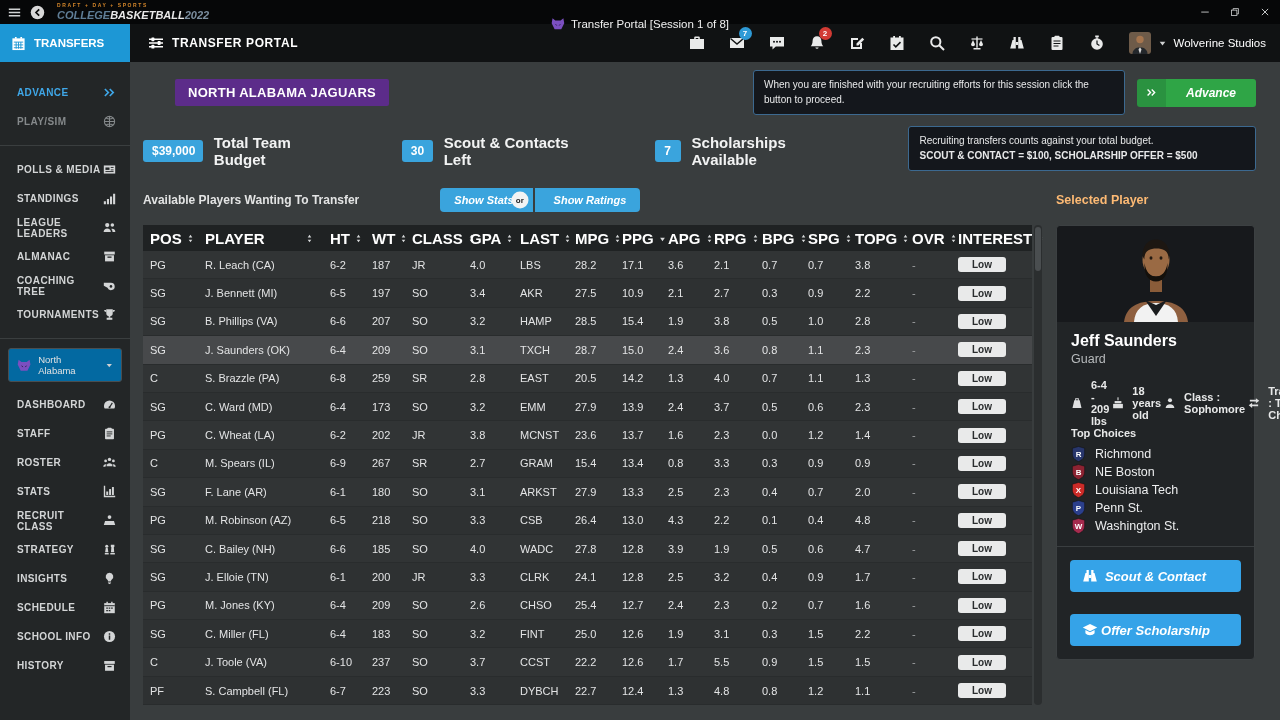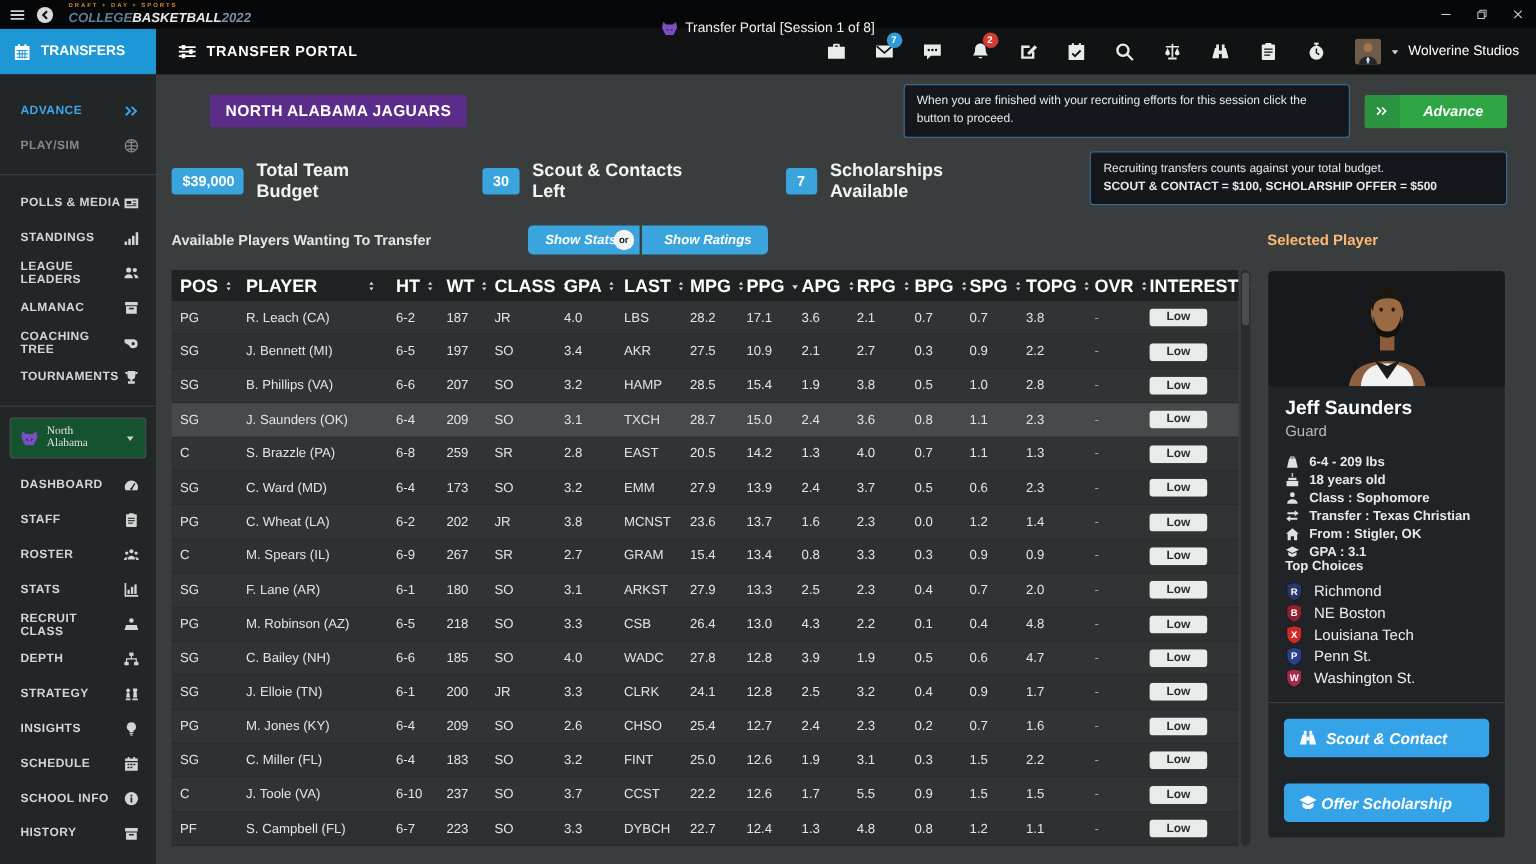--- a/index.html
+++ b/index.html
@@ -47,21 +47,21 @@
 
 .app { display:flex; height:658px; }
 .sidebar { width:130px; background:#232627; padding-top:16px; flex-shrink:0; }
 .side-item { height:29px; display:flex; align-items:center; justify-content:space-between;
   padding:0 14px 0 17px; color:#d3d5d6; font-size:10px; font-weight:bold; letter-spacing:0.4px; cursor:pointer; }
 .side-item .ic { width:13px; height:13px; color:#d3d5d6; flex-shrink:0; }
 .side-item.accent, .side-item.accent .ic { color:#3fa7e8; }
 .side-item.dim, .side-item.dim .ic { color:#85898b; }
 .side-div { height:1px; background:#3a3e3f; margin:9px 0; }
 .team-select { margin:4px 8px 8px; height:27px; border:1px solid #4a4e50; border-radius:3px;
-  background:#14532d; display:flex; align-items:center; gap:7px; padding:16px 8px; color:#e0e1e2; font-size:9.5px; cursor:pointer;font-family:Liberation Serif, serif; }
+  background:#0369a1; display:flex; align-items:center; gap:7px; padding:16px 8px; color:#e0e1e2; font-size:9.5px; cursor:pointer; }
 .team-select .ic { width:15px; height:15px; }
 .team-select .caret { margin-left:auto; width:9px; height:9px; }
 
 .content { flex:1; padding:8px 12px 0 13px; min-width:0; display:flex; flex-direction:column; }
 .head-row1 { display:flex; align-items:center;padding-left:32px; }
 .team-badge { background:#5c2c8a; color:#fff; font-weight:bold; font-size:13px; letter-spacing:0.3px;
   padding:6px 13px; border-radius:2px; }
 .note-box { background:#14171c; border:1px solid #3c6990; border-radius:3px; color:#e8e9ea;
   font-size:10px; padding:7px 10px; line-height:1.45; }
 .advance-note { margin-left:auto; max-width:372px; }
@@ -112,21 +112,21 @@
 
 .rightpanel { flex:1; padding-left:14px; padding-right:13px; min-width:0; }
 .rp-heading { color:#fdba74; font-size:12.5px; font-weight:bold; height:24px; display:flex; align-items:center; }
 .player-card { margin-top:13px; background:#212426; border:1px solid #3c4042; border-radius:4px;
   padding-bottom:13px; }
 .portrait { height:96px; display:flex; justify-content:center; background:#17191c; border-radius:4px 4px 0 0; overflow:hidden; }
 .portrait svg { height:100%; }
 .pc-body { padding:10px 14px 0; }
 .p-name { color:#fff; font-size:16px; font-weight:bold; }
 .p-pos { color:#b8bbbd; font-size:12.5px; margin-top:2px; }
-.p-details { margin-top:13px; display:flex; flex-direction:column; gap:3px; }
+.p-details { margin-top:13px; display:flex; flex-direction:row; gap:3px; }
 .detail { display:flex; align-items:center; gap:8px; color:#e8e9e9; font-size:11px; font-weight:bold; }
 .detail .ic { width:12px; height:12px; color:#dfe0e1; flex-shrink:0; }
 .tc-label { color:#e8e9e9; font-size:11px; font-weight:bold; padding:0 14px; }
 .choices { margin-top:7px; display:flex; flex-direction:column; gap:2px; padding:0 14px; }
 .choice { display:flex; align-items:center; gap:9px; color:#ecedee; font-size:12.5px; }
 .choice-logo { width:15px; height:16px; flex-shrink:0; }
 .choice-logo svg { display:block; width:100%; height:100%; }
 .card-div { height:1px; background:#3a3e40; margin-top:12px; }
 .action-btn { margin:13px 13px 0; height:32px; background:#35a3e8; border-radius:4px;
   display:flex; align-items:center; color:#fff; cursor:pointer; }
@@ -510,31 +510,20 @@
         <div class="side-item">
           <span>RECRUIT CLASS</span>
           <span class="ic">
             <svg viewBox="0 0 16 16" fill="currentColor">
               <circle cx="8" cy="3.8" r="2.3"></circle>
               <path d="M1 13.5l1.5-5h11l1.5 5z"></path>
             </svg>
           </span>
         </div>
 
-        <div class="side-item">
-          <span>DEPTH</span>
-          <span class="ic">
-            <svg viewBox="0 0 16 16" fill="currentColor">
-              <rect x="5.8" y="1" width="4.4" height="3.4"></rect>
-              <rect x="0.8" y="10.6" width="4.4" height="3.4"></rect>
-              <rect x="10.8" y="10.6" width="4.4" height="3.4"></rect>
-              <path d="M8 4.4v3M3 10.6V7.4h10v3.2" fill="none" stroke="currentColor" stroke-width="1.2"></path>
-            </svg>
-          </span>
-        </div>
 
         <div class="side-item">
           <span>STRATEGY</span>
           <span class="ic">
             <svg viewBox="0 0 16 16" fill="currentColor">
               <circle cx="4.6" cy="4" r="1.9"></circle>
               <path d="M3.4 6.3h2.4l.8 5.2H2.6z"></path>
               <path d="M2.2 12.3h4.8v1.8H2.2z"></path>
               <path d="M9.6 2.2H14v2.4l-.7.6.5 6.3H9.8l.5-6.3-.7-.6z"></path>
               <path d="M9 12.3h5.6v1.8H9z"></path>

